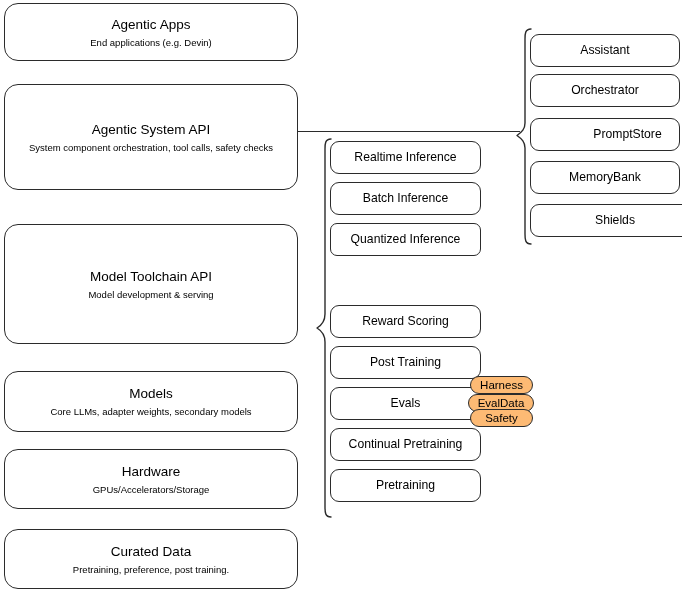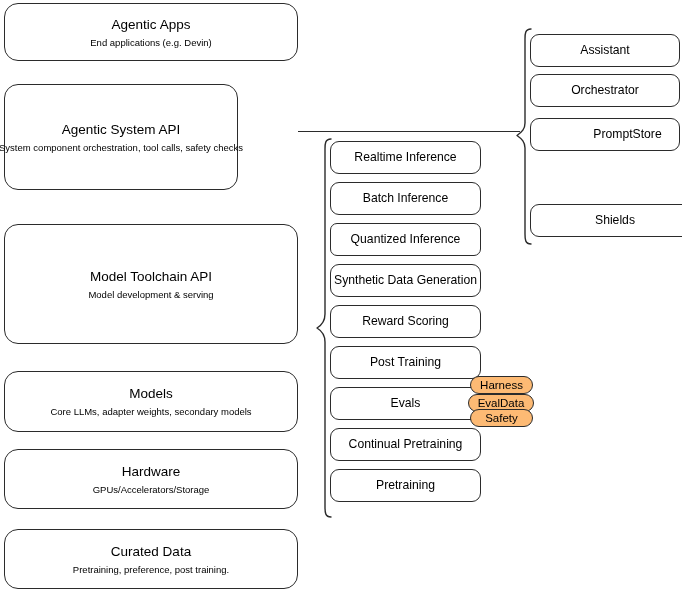--- a/index.html
+++ b/index.html
@@ -93,21 +93,21 @@
 </head>
 <body>
 
 <div id="canvas">
 
   <div class="rbox" style="left:4px; top:3px; width:294px; height:58px;">
     <div class="layer-title">Agentic Apps</div>
     <div class="layer-sub">End applications (e.g. Devin)</div>
   </div>
 
-  <div class="rbox" style="left:4px; top:84px; width:234px; height:106px;">
+  <div class="rbox" style="left:4px; top:84px; width:294px; height:106px;">
     <div class="layer-title">Agentic System API</div>
     <div class="layer-sub">System component orchestration, tool calls, safety checks</div>
   </div>
 
   <div class="rbox" style="left:4px; top:224px; width:294px; height:120px;">
     <div class="layer-title">Model Toolchain API</div>
     <div class="layer-sub">Model development &amp; serving</div>
   </div>
 
   <div class="rbox" style="left:4px; top:371px; width:294px; height:61px;">
@@ -134,23 +134,20 @@
   </div>
 
   <div class="rbox cap" style="left:330px; top:141px; width:151px; height:33px;">
     <div class="cap-label">Realtime Inference</div>
   </div>
   <div class="rbox cap" style="left:330px; top:182px; width:151px; height:33px;">
     <div class="cap-label">Batch Inference</div>
   </div>
   <div class="rbox cap" style="left:330px; top:223px; width:151px; height:33px;border-radius:7px;">
     <div class="cap-label">Quantized Inference</div>
-  </div>
-  <div class="rbox cap" style="left:330px; top:264px; width:151px; height:33px;">
-    <div class="cap-label">Synthetic Data Generation</div>
   </div>
   <div class="rbox cap" style="left:330px; top:305px; width:151px; height:33px;">
     <div class="cap-label">Reward Scoring</div>
   </div>
   <div class="rbox cap" style="left:330px; top:346px; width:151px; height:33px;">
     <div class="cap-label">Post Training</div>
   </div>
   <div class="rbox cap" style="left:330px; top:387px; width:151px; height:33px;">
     <div class="cap-label">Evals</div>
   </div>
@@ -179,17 +176,20 @@
 
   <div class="rbox cap" style="left:530px; top:34px; width:150px; height:33px;">
     <div class="cap-label">Assistant</div>
   </div>
   <div class="rbox cap" style="left:530px; top:74px; width:150px; height:33px;">
     <div class="cap-label">Orchestrator</div>
   </div>
   <div class="rbox cap" style="left:530px; top:118px; width:150px; height:33px;padding-left:45px;">
     <div class="cap-label">PromptStore</div>
   </div>
+  <div class="rbox cap" style="left:530px; top:161px; width:150px; height:33px;">
+    <div class="cap-label">MemoryBank</div>
+  </div>
   <div class="rbox cap" style="left:530px; top:204px; width:170px; height:33px;">
     <div class="cap-label">Shields</div>
   </div>
 
 </div>
 
 </body></html>

